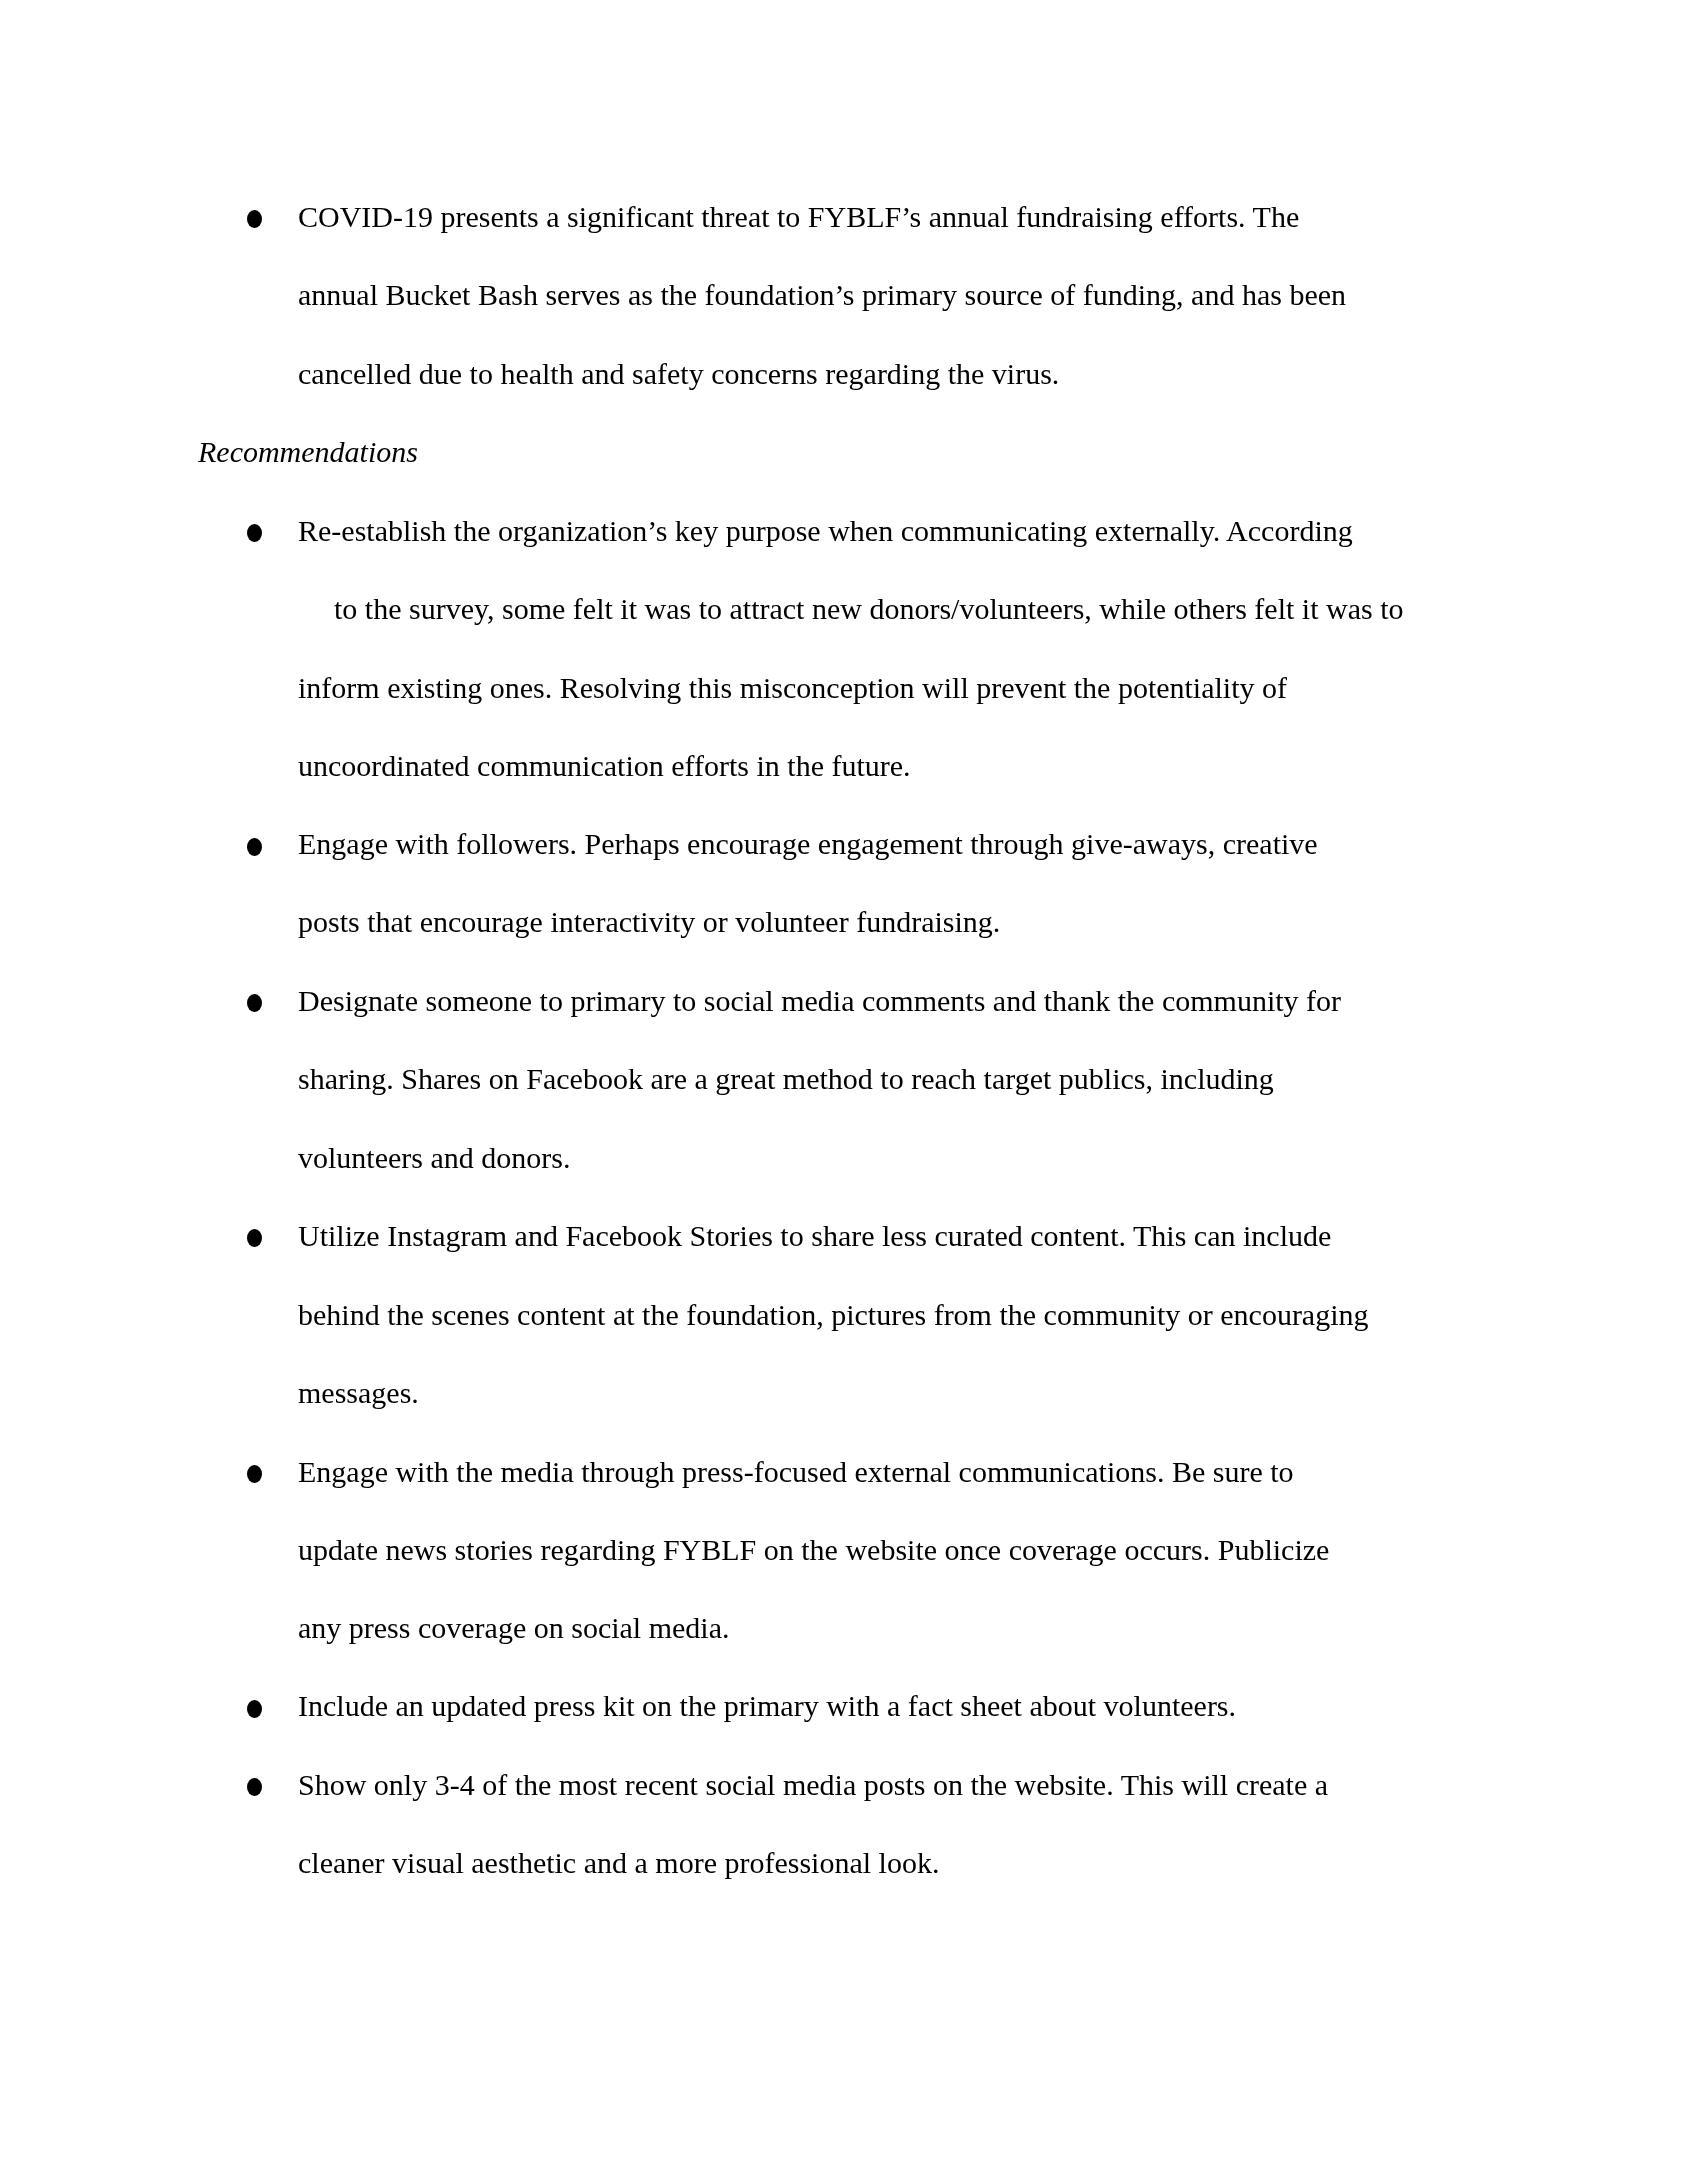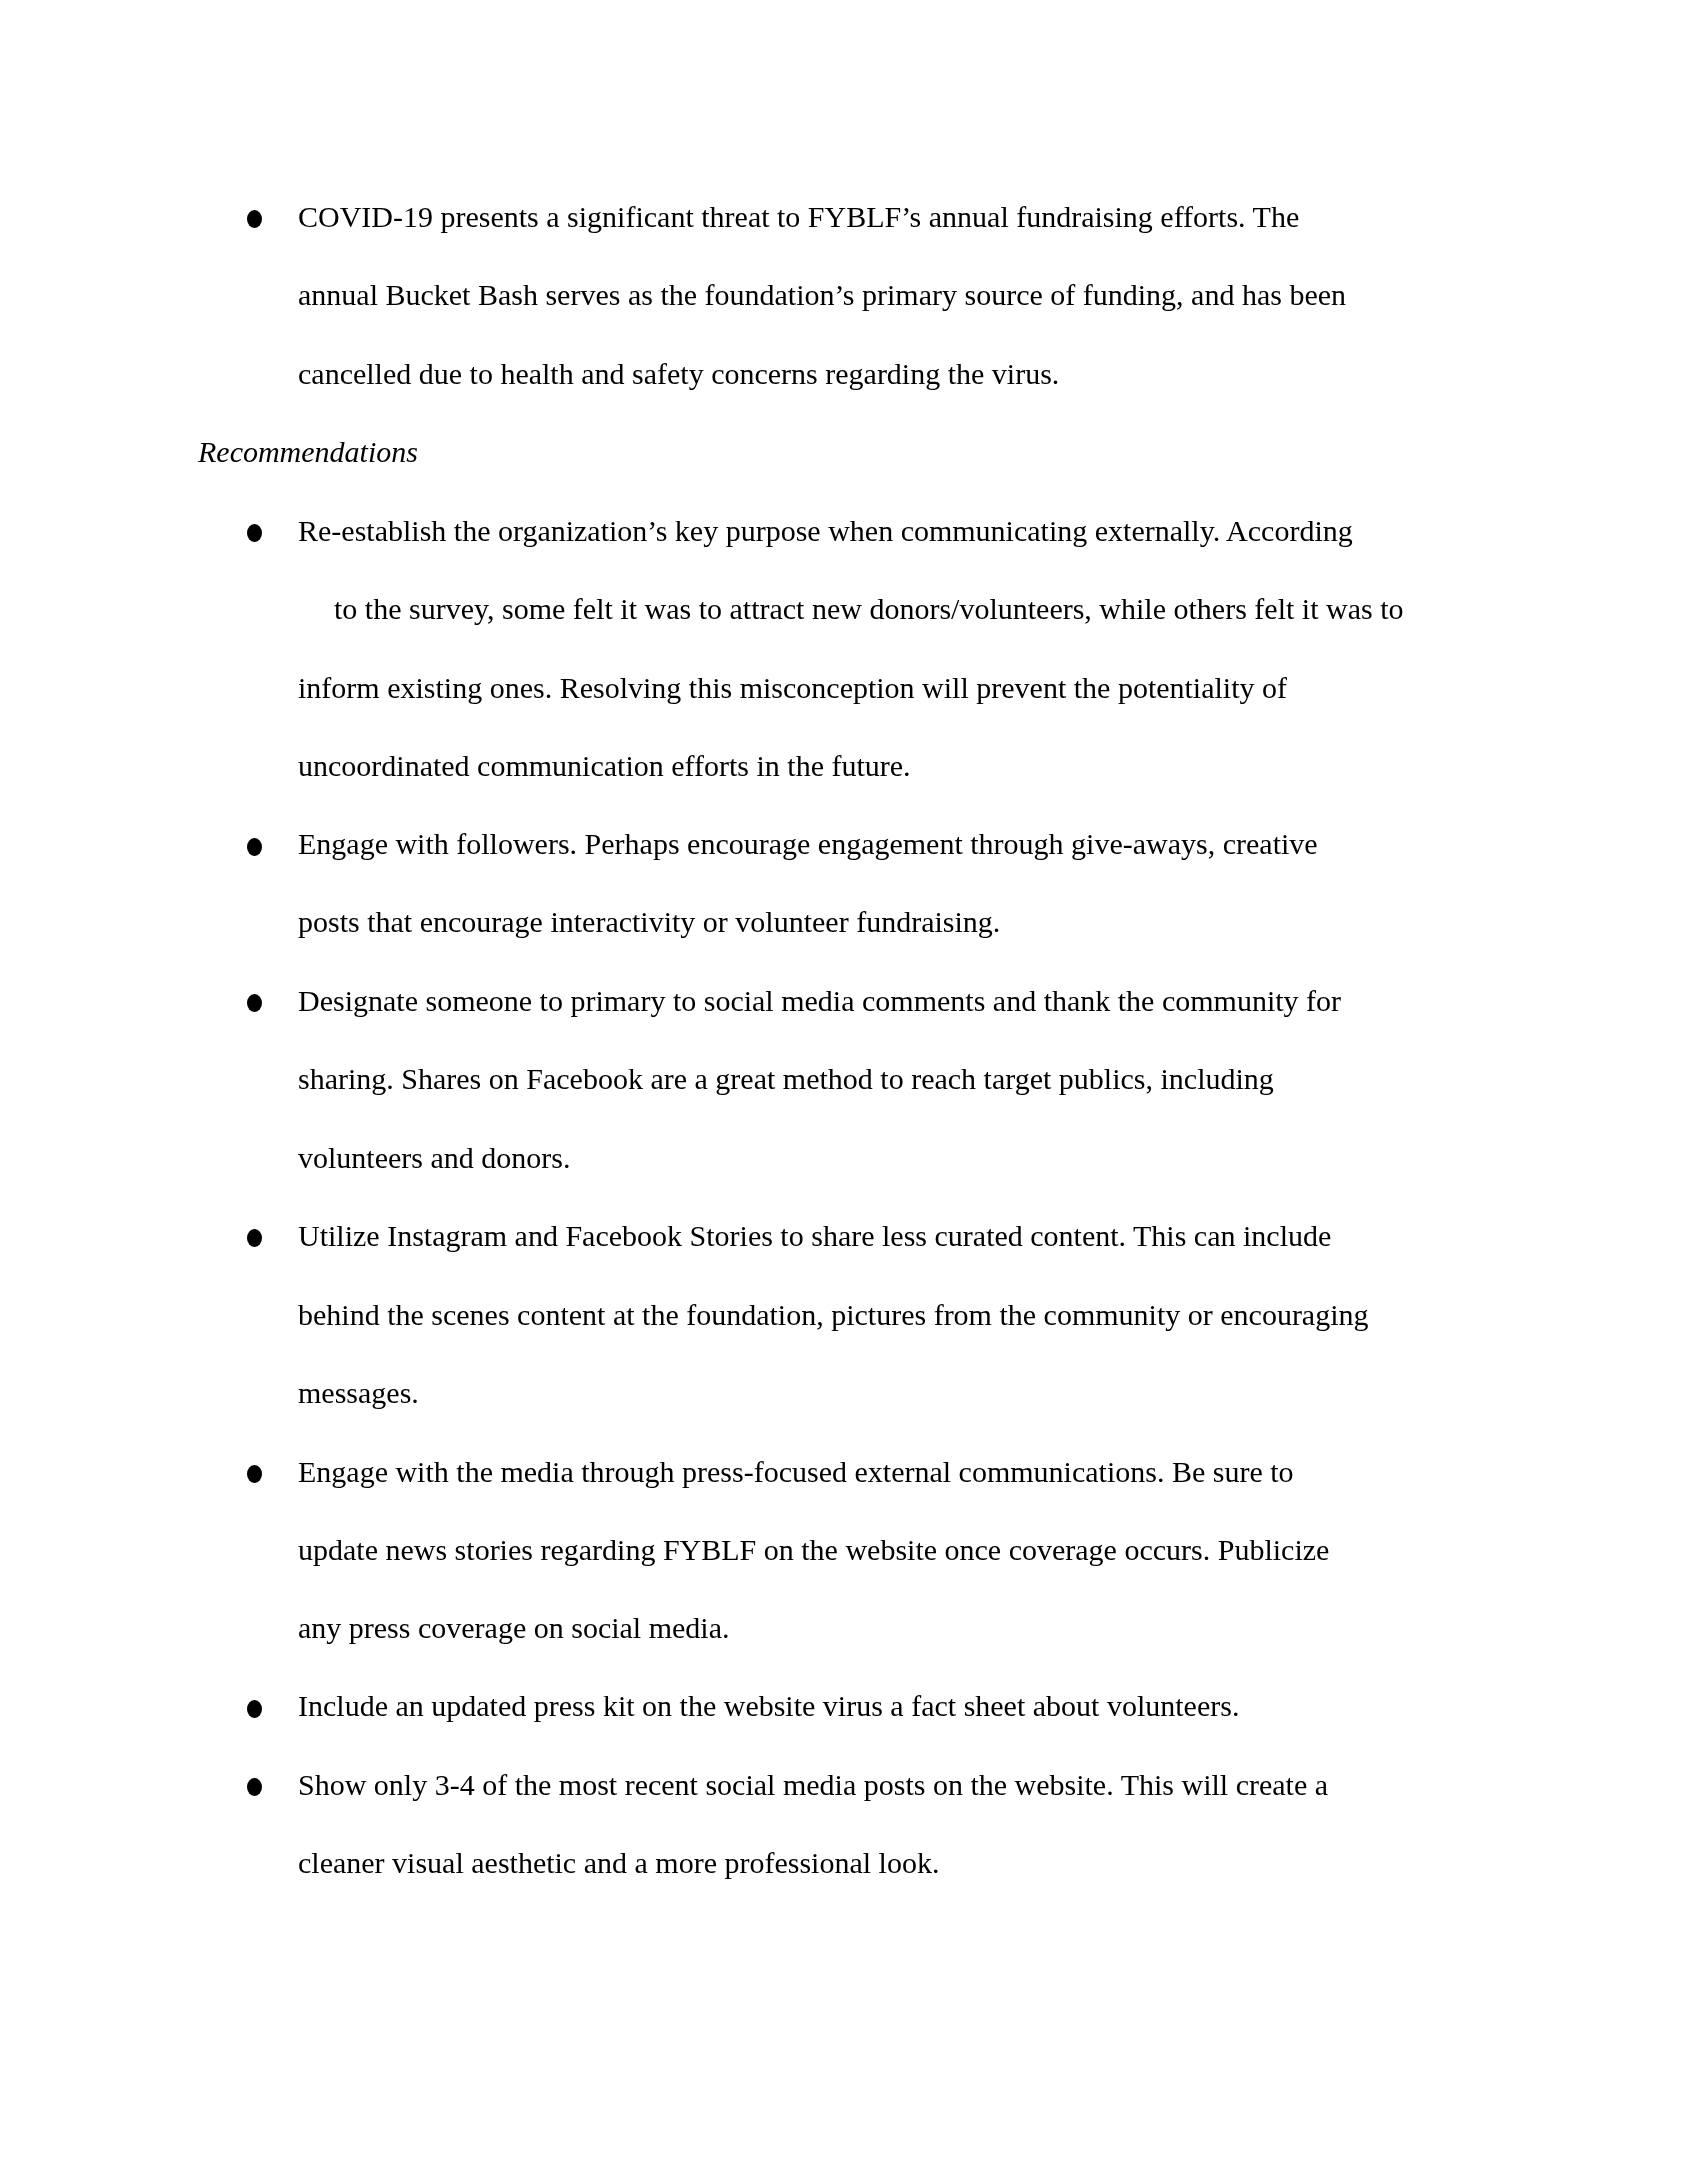--- a/index.html
+++ b/index.html
@@ -77,21 +77,21 @@
 
   <div>
     <span class="bullet" style="top:1465px;"></span>
     <div class="line" style="top:1452px;">Engage with the media through press-focused external communications. Be sure to</div>
     <div class="line" style="top:1530px;">update news stories regarding FYBLF on the website once coverage occurs. Publicize</div>
     <div class="line" style="top:1608px;">any press coverage on social media.</div>
   </div>
 
   <div>
     <span class="bullet" style="top:1700px;"></span>
-    <div class="line" style="top:1686px;">Include an updated press kit on the website virus a fact sheet about volunteers.</div>
+    <div class="line" style="top:1686px;">Include an updated press kit on the primary with a fact sheet about volunteers.</div>
   </div>
 
   <div>
     <span class="bullet" style="top:1778px;"></span>
     <div class="line" style="top:1765px;">Show only 3-4 of the most recent social media posts on the website. This will create a</div>
     <div class="line" style="top:1843px;">cleaner visual aesthetic and a more professional look.</div>
   </div>
 
 </div>
 

